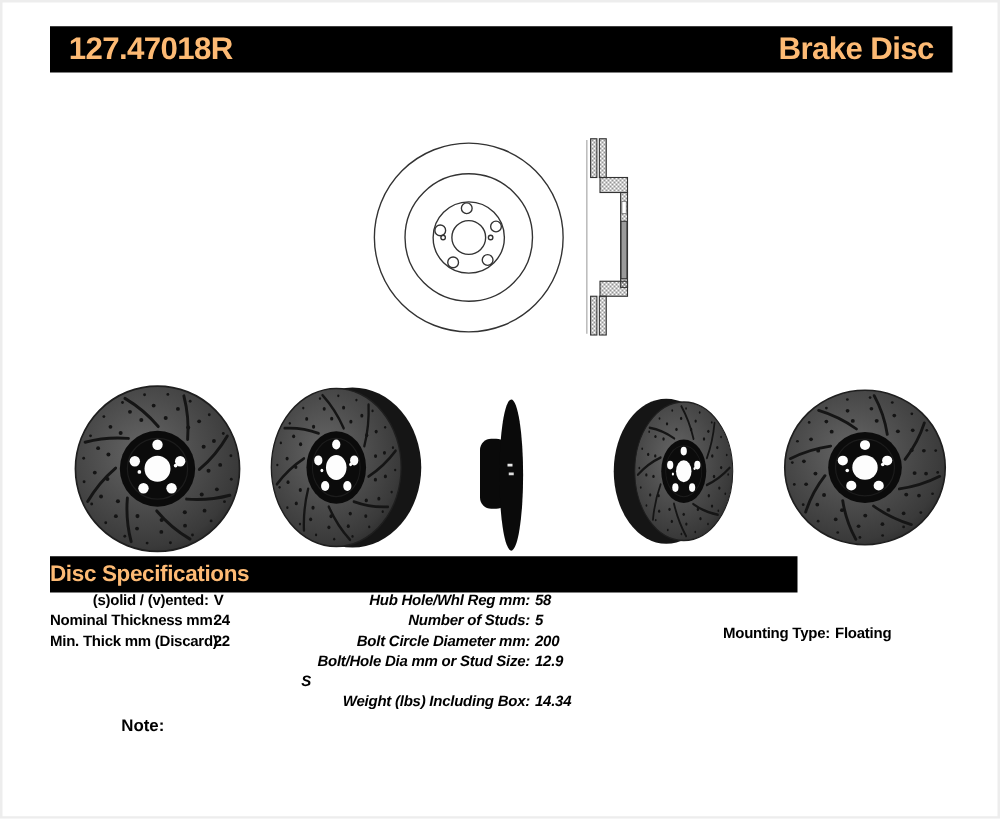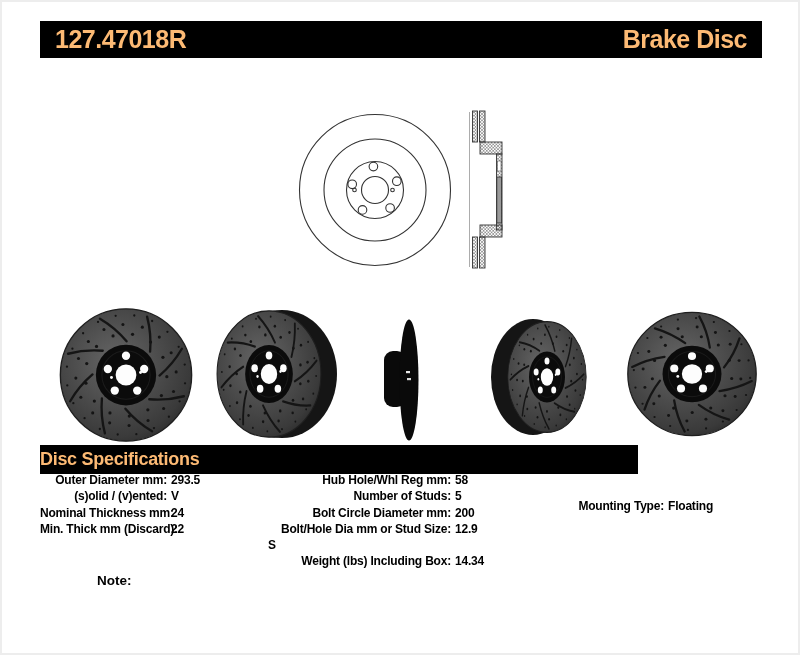--- a/index.html
+++ b/index.html
@@ -9,21 +9,21 @@
   .bar{position:absolute;background:#000;color:#fdba74;display:flex;align-items:center;box-sizing:border-box;}
   .header-bar{left:38px;top:19px;width:722px;height:37px;justify-content:space-between;
               padding:0 15px;font-size:25px;letter-spacing:-0.5px;}
   .spec-bar{left:38px;top:443px;width:598px;height:29px;
             font-size:18px;letter-spacing:-0.3px;}
   .col{position:absolute;top:470px;font-size:12px;letter-spacing:-0.2px;}
   .spec-row{display:flex;line-height:16.3px;white-space:nowrap;}
   .lbl{text-align:right;}
   .val{padding-left:4px;text-align:left;}
   .col-left{left:38px;}   .col-left  .lbl{width:127px;}
-  .col-mid{left:262px;}   .col-mid   .lbl{width:187px;}
+  .col-mid{left:235px;font-style:italic;}   .col-mid   .lbl{width:187px;}
   .col-right{left:543px;margin-top:26px;} .col-right .lbl{width:119px;}
   .note{position:absolute;left:95px;top:571px;font-size:13.5px;}
   svg{position:absolute;display:block;}
   .drawing-svg{left:278px;top:95px;}
   .photos-svg{left:0px;top:298px;}
 </style>
 </head>
 <body>
 
 <div class="page">
@@ -374,24 +374,20 @@
         </g>
       </g>
     </svg>
 
   <div class="bar spec-bar">
     <span>Disc Specifications</span>
   </div>
 
   <div class="col col-left">
     <div class="spec-row">
-        <span class="lbl">Outer Diameter mm:</span>
-        <span class="val">293.5</span>
-      </div>
-    <div class="spec-row">
         <span class="lbl">(s)olid / (v)ented:</span>
         <span class="val">V</span>
       </div>
     <div class="spec-row">
         <span class="lbl">Nominal Thickness mm:</span>
         <span class="val">24</span>
       </div>
     <div class="spec-row">
         <span class="lbl">Min. Thick mm (Discard):</span>
         <span class="val">22</span>

